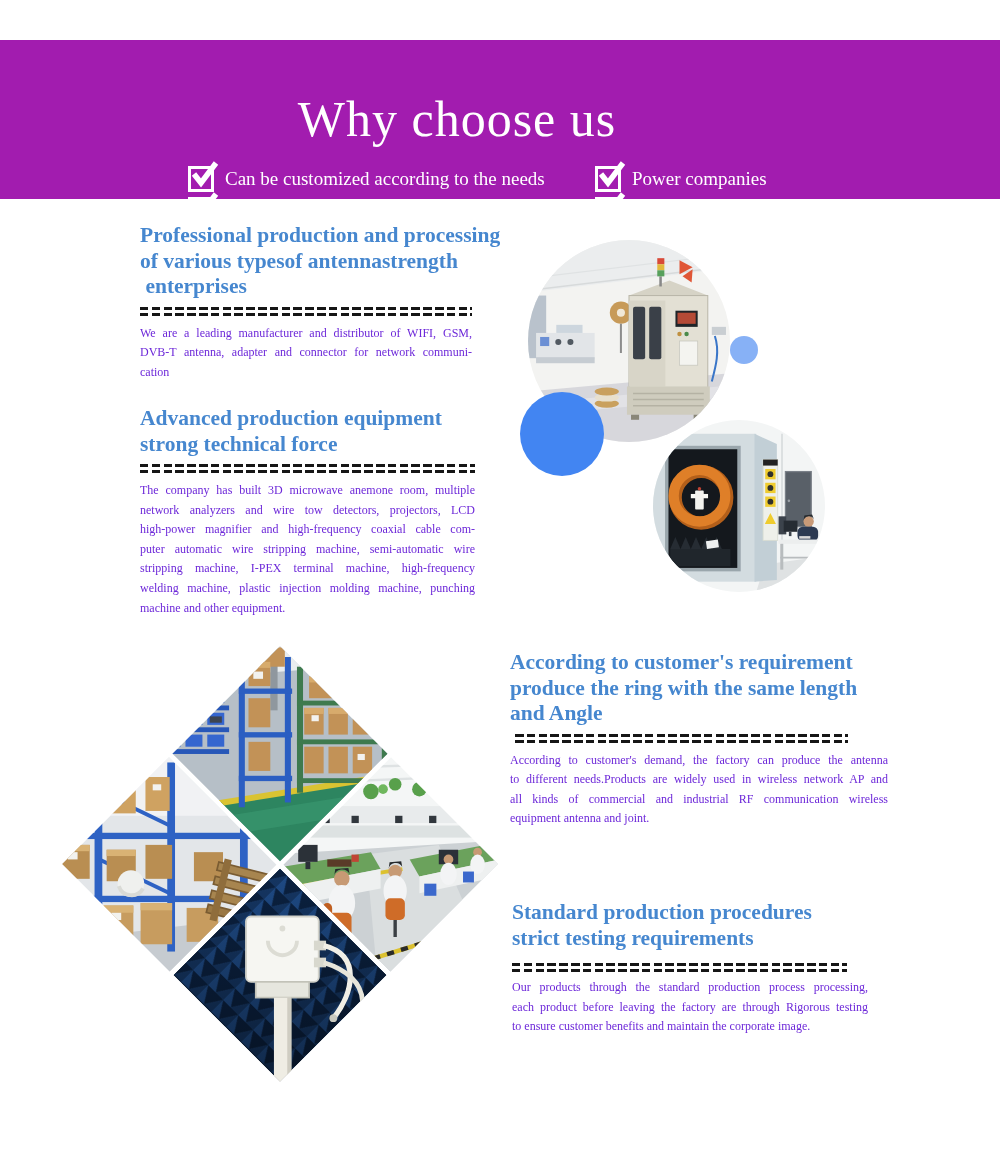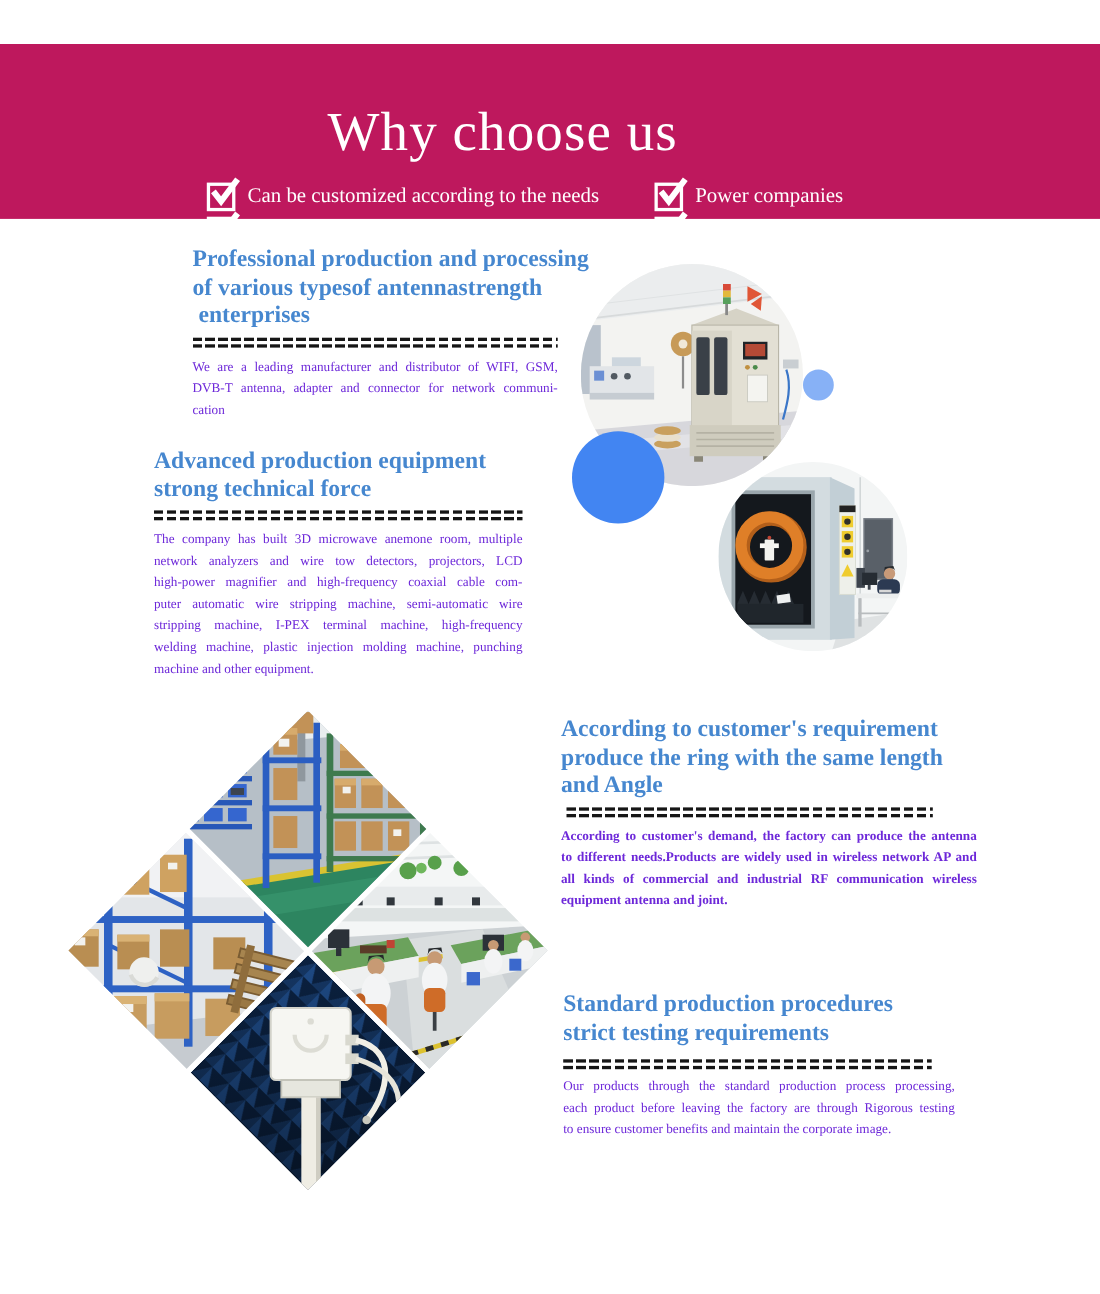--- a/index.html
+++ b/index.html
@@ -1,47 +1,47 @@
 <!DOCTYPE html>
 <html><head>
 <meta charset="utf-8">
 <style>
   html,body{margin:0;padding:0;background:#fff;}
   #canvas{position:relative;width:1000px;height:1176px;background:#ffffff;overflow:hidden;
           font-family:"Liberation Serif","DejaVu Serif",serif;color:#202020;}
 
   
-  .banner{position:absolute;left:0;top:40px;width:1000px;height:159px;background:#be185d;}
+  .banner{position:absolute;left:0;top:40px;width:1000px;height:159px;background:#a21caf;}
   .banner-title{position:absolute;left:157px;top:50px;width:600px;text-align:center;
                 color:#ffffff;font-size:50px;line-height:58px;letter-spacing:1px;}
   .check-grid{position:absolute;left:188px;top:124px;display:grid;
               grid-template-columns:407px auto;grid-auto-rows:30px;row-gap:1px;}
   .check-item{display:flex;align-items:center;color:#ffffff;font-size:19px;white-space:nowrap;}
   .chk{position:relative;display:inline-block;width:20px;height:20px;border:3px solid #ffffff;
        margin-right:11px;flex:0 0 auto;}
   .chk svg{position:absolute;left:0px;top:-8px;overflow:visible;}
 
   
   .sect{position:absolute;}
   .heading{color:#4687cf;font-size:21.5px;line-height:25.5px;white-space:pre;margin:0 0 7px 0;}
   .sep{position:relative;height:9px;margin:2px 0 8px 0;}
   .sep::before,.sep::after{content:"";position:absolute;left:0;right:0;height:3px;
       background:repeating-linear-gradient(90deg,#161616 0 8.5px,transparent 8.5px 11.8px);}
   .sep::before{top:0}.sep::after{bottom:0}
   .para{font-size:12px;line-height:19.6px;color:#6d28d9;}
   .para .tline{text-align:justify;text-align-last:justify;}
   .para .tline.tline-last{text-align-last:left;}
 
-  #s1{left:140px;top:223px;width:335px;margin-left:35px;}
+  #s1{left:140px;top:223px;width:335px;}
   #s1 .sep,#s1 .para{width:332px;}
   #s2{left:140px;top:406px;width:340px;}
   #s2 .sep,#s2 .para{width:335px;}
   #s3{left:510px;top:650px;width:390px;}
   #s3 .sep{width:333px;margin-left:5px;}
-  #s3 .para{width:378px;font-weight:bold;}
+  #s3 .para{width:378px;}
   #s4{left:512px;top:900px;width:380px;}
   #s4 .heading{margin-bottom:12px;}
   #s4 .sep{width:335px;margin:0 0 6px 0;}
   #s4 .para{width:356px;}
 
   
   .circ{position:absolute;border-radius:50%;overflow:hidden;}
   #photo-machine{left:528px;top:240px;width:202px;height:202px;z-index:2;}
   #dot-small{left:730px;top:336px;width:28px;height:28px;background:#87b1f6;z-index:1;}
   #dot-big{left:520px;top:392px;width:84px;height:84px;background:#4285f2;z-index:3;}

